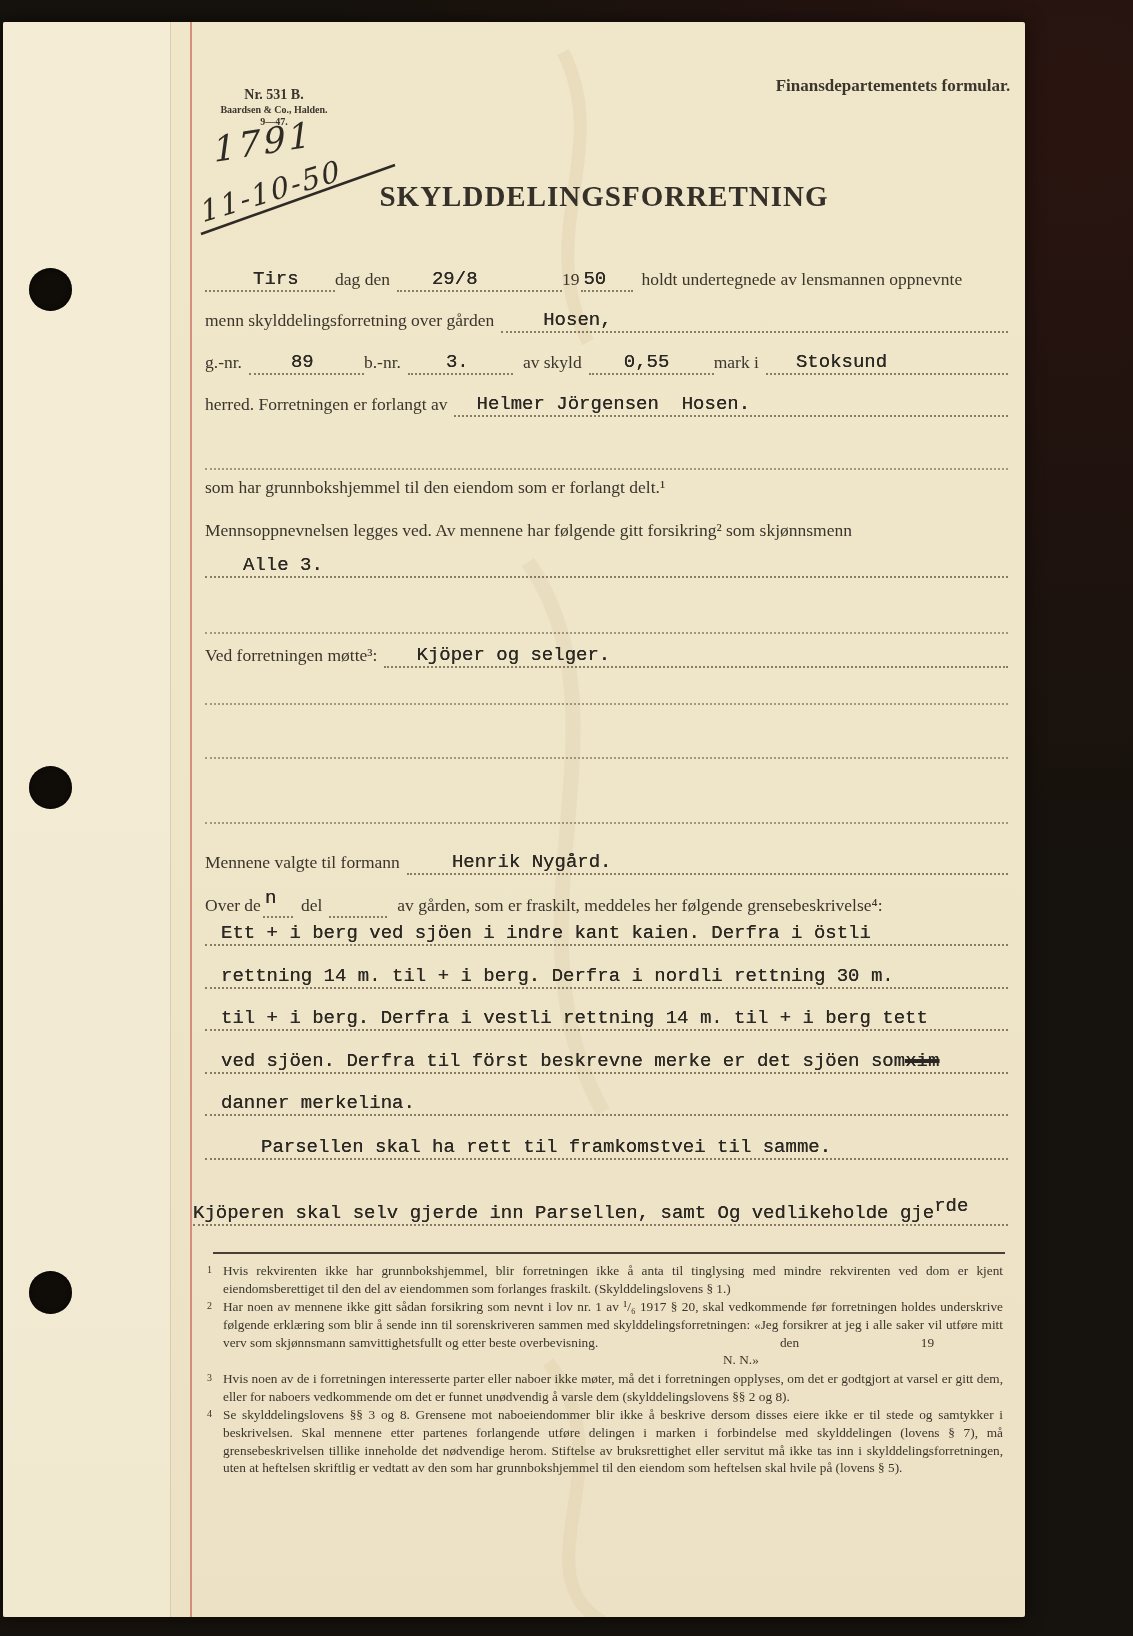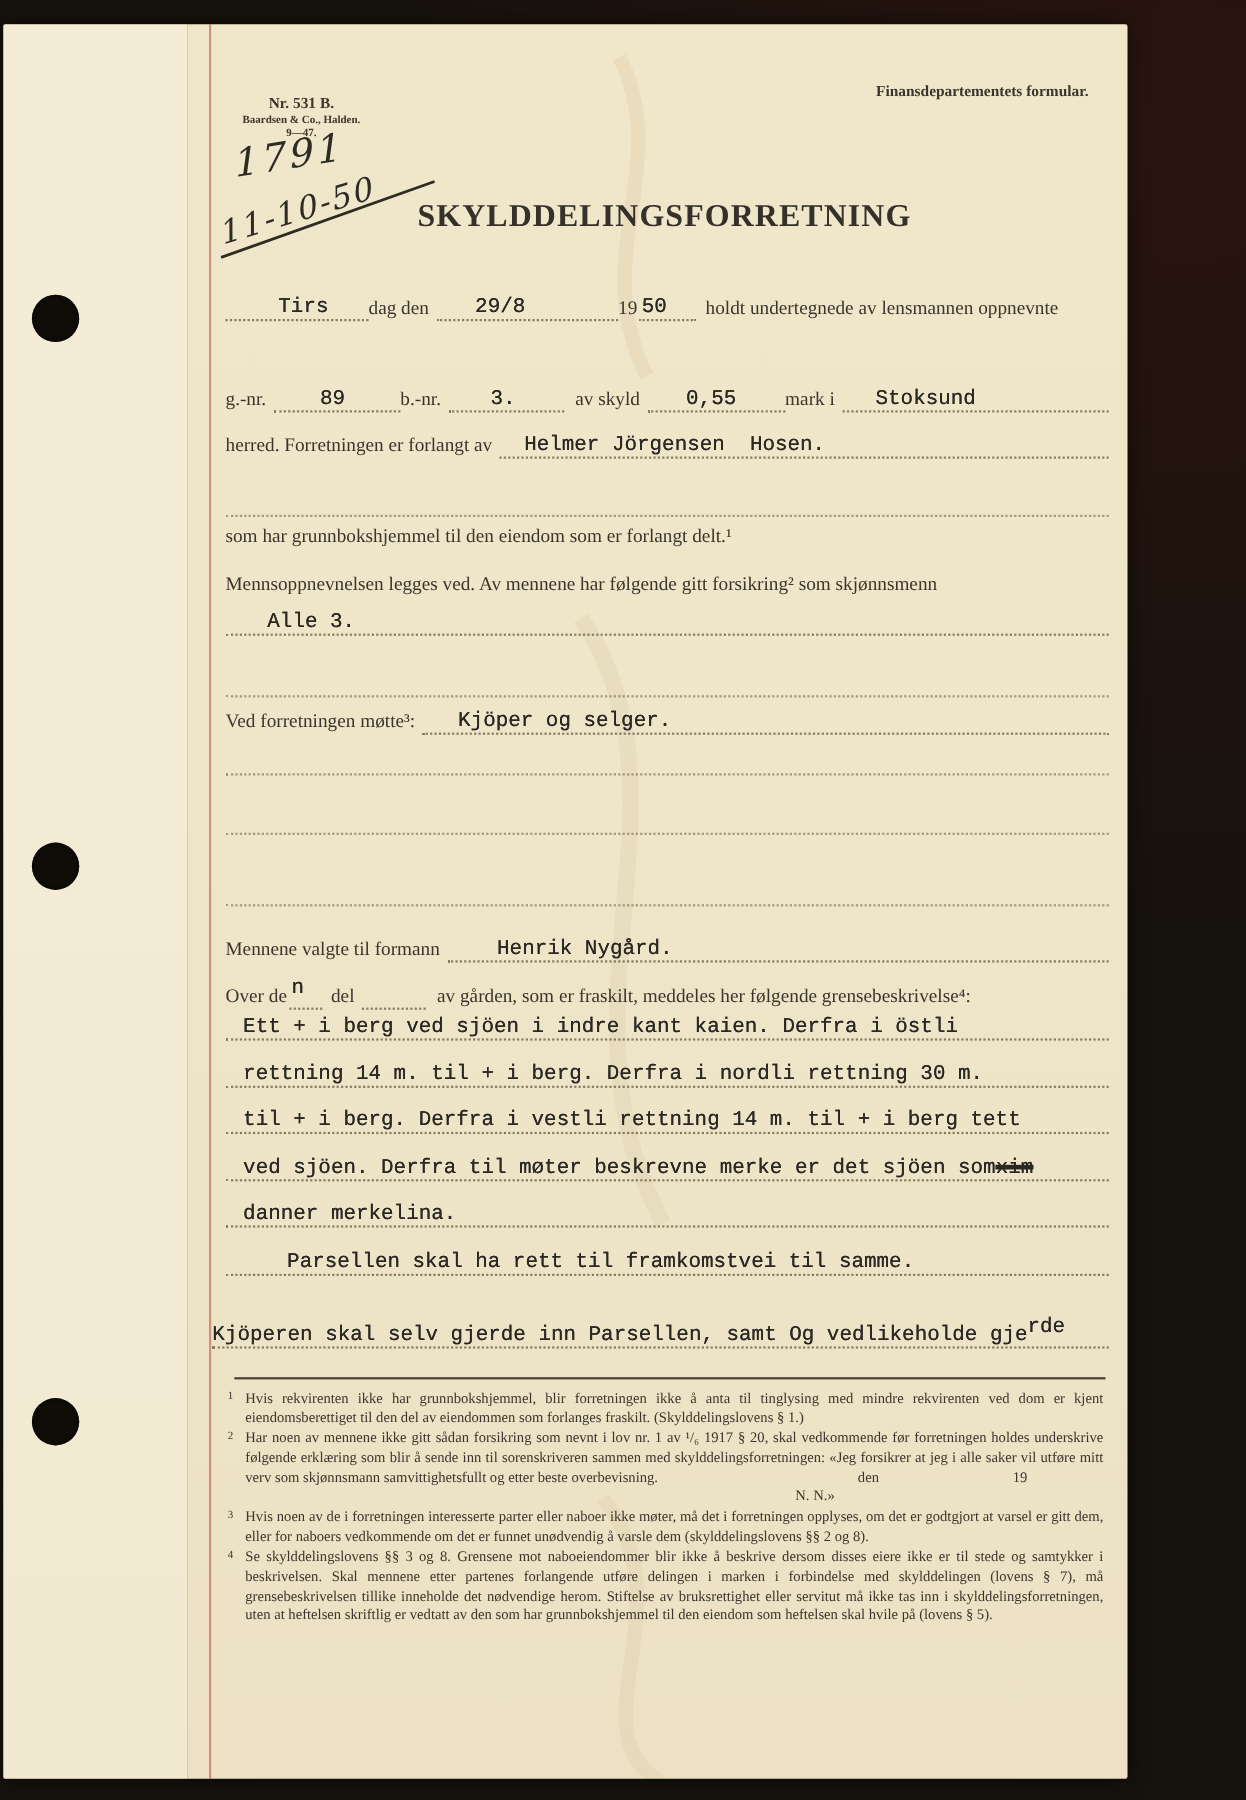--- a/index.html
+++ b/index.html
@@ -17,21 +17,21 @@
     background:rgba(193,86,74,.6);}
   .hole{position:absolute;width:43px;height:43px;border-radius:50%;
     background:#100d09;box-shadow:inset 0 0 4px rgba(0,0,0,.9);}
   .ghost{position:absolute;left:0;top:0;pointer-events:none;}
 
   .printer{position:absolute;left:186px;top:52px;width:170px;text-align:center;
     color:#3b352c;line-height:1.25;margin-top:12px;}
   .printer .l1{font-weight:bold;font-size:14px;}
   .printer .l2,.printer .l3{font-size:10px;font-weight:bold;}
   .deptnote{position:absolute;left:770px;top:54px;width:240px;
-    font-size:14px;font-weight:bold;color:#3b352c;text-align:center;}
+    font-size:17px;font-weight:bold;color:#3b352c;text-align:center;}
 
   .hand{color:#2e2a24;font-family:"DejaVu Serif", serif;font-style:italic;}
   .hand-top{position:absolute;left:210px;top:100px;font-size:35px;
     transform:rotate(-9deg) skewX(-6deg);letter-spacing:3px;}
   .hand-bottom{position:absolute;left:195px;top:152px;font-size:29px;
     transform:rotate(-17deg) skewX(-6deg);letter-spacing:2px;}
   .hand-slash{position:absolute;left:0;top:0;}
 
   .title{position:absolute;left:190px;right:10px;top:158px;text-align:center;
     font-size:29px;font-weight:bold;letter-spacing:1px;color:#35302a;}
@@ -109,20 +109,26 @@
       <div class="fill" style="width:165px;">
         <span class="typed" style="padding-left:35px;">29/8</span>
       </div>
       <span class="lbl tight">19</span>
       <div class="fill" style="width:52px;">
         <span class="typed" style="padding-left:2px;">50</span>
       </div>
       <span class="lbl" style="padding-left:8px;">holdt undertegnede av lensmannen oppnevnte</span>
     </div>
 
+    <div class="row" style="top:281px;">
+      <span class="lbl">menn skylddelingsforretning over gården</span>
+      <div class="fill grow">
+        <span class="typed" style="padding-left:42px;">Hosen,</span>
+      </div>
+    </div>
 
     <div class="row" style="top:323px;">
       <span class="lbl">g.-nr.</span>
       <div class="fill" style="width:115px;">
         <span class="typed" style="padding-left:42px;">89</span>
       </div>
       <span class="lbl">b.-nr.</span>
       <div class="fill" style="width:105px;">
         <span class="typed" style="padding-left:38px;">3.</span>
       </div>
@@ -195,21 +201,21 @@
         <span class="typed" style="padding-left:16px;">rettning 14 m. til + i berg. Derfra i nordli rettning 30 m.</span>
       </div>
     </div>
     <div class="row" style="top:979px;">
       <div class="fill grow">
         <span class="typed" style="padding-left:16px;">til + i berg. Derfra i vestli rettning 14 m. til + i berg tett</span>
       </div>
     </div>
     <div class="row" style="top:1022px;">
       <div class="fill grow">
-        <span class="typed" style="padding-left:16px;">ved sjöen. Derfra til møter beskrevne merke er det sjöen som</span>
+        <span class="typed" style="padding-left:16px;">ved sjöen. Derfra til först beskrevne merke er det sjöen som</span>
         <span class="typed struck">xim</span>
       </div>
     </div>
     <div class="row" style="top:1064px;">
       <div class="fill grow">
         <span class="typed" style="padding-left:16px;">danner merkelina.</span>
       </div>
     </div>
     <div class="row" style="top:1108px;">
       <div class="fill grow">

